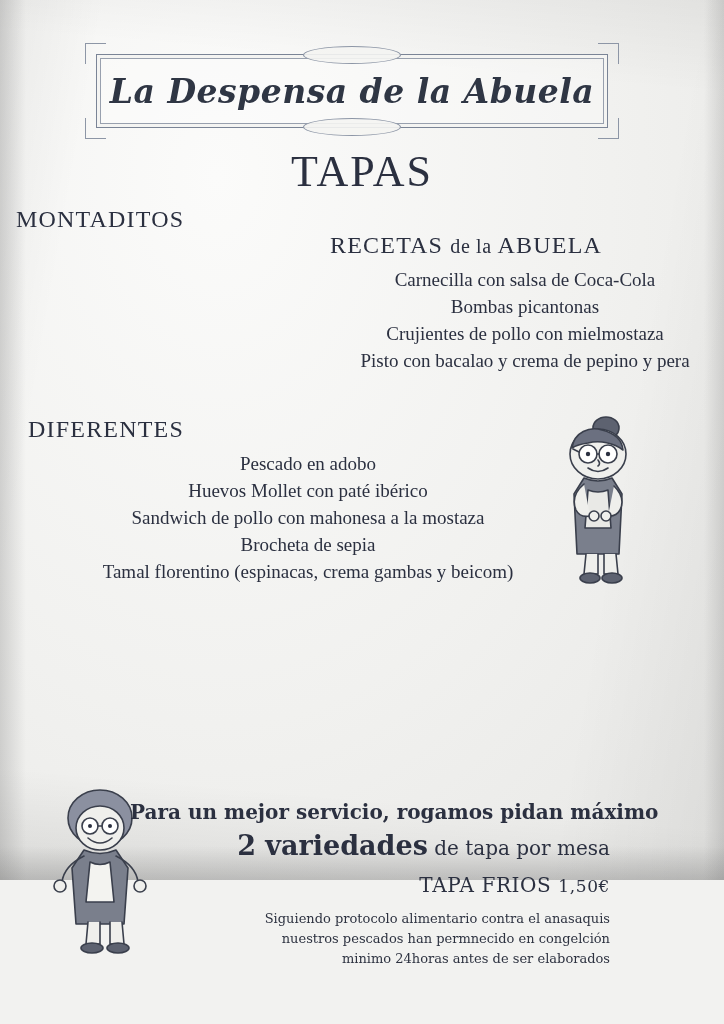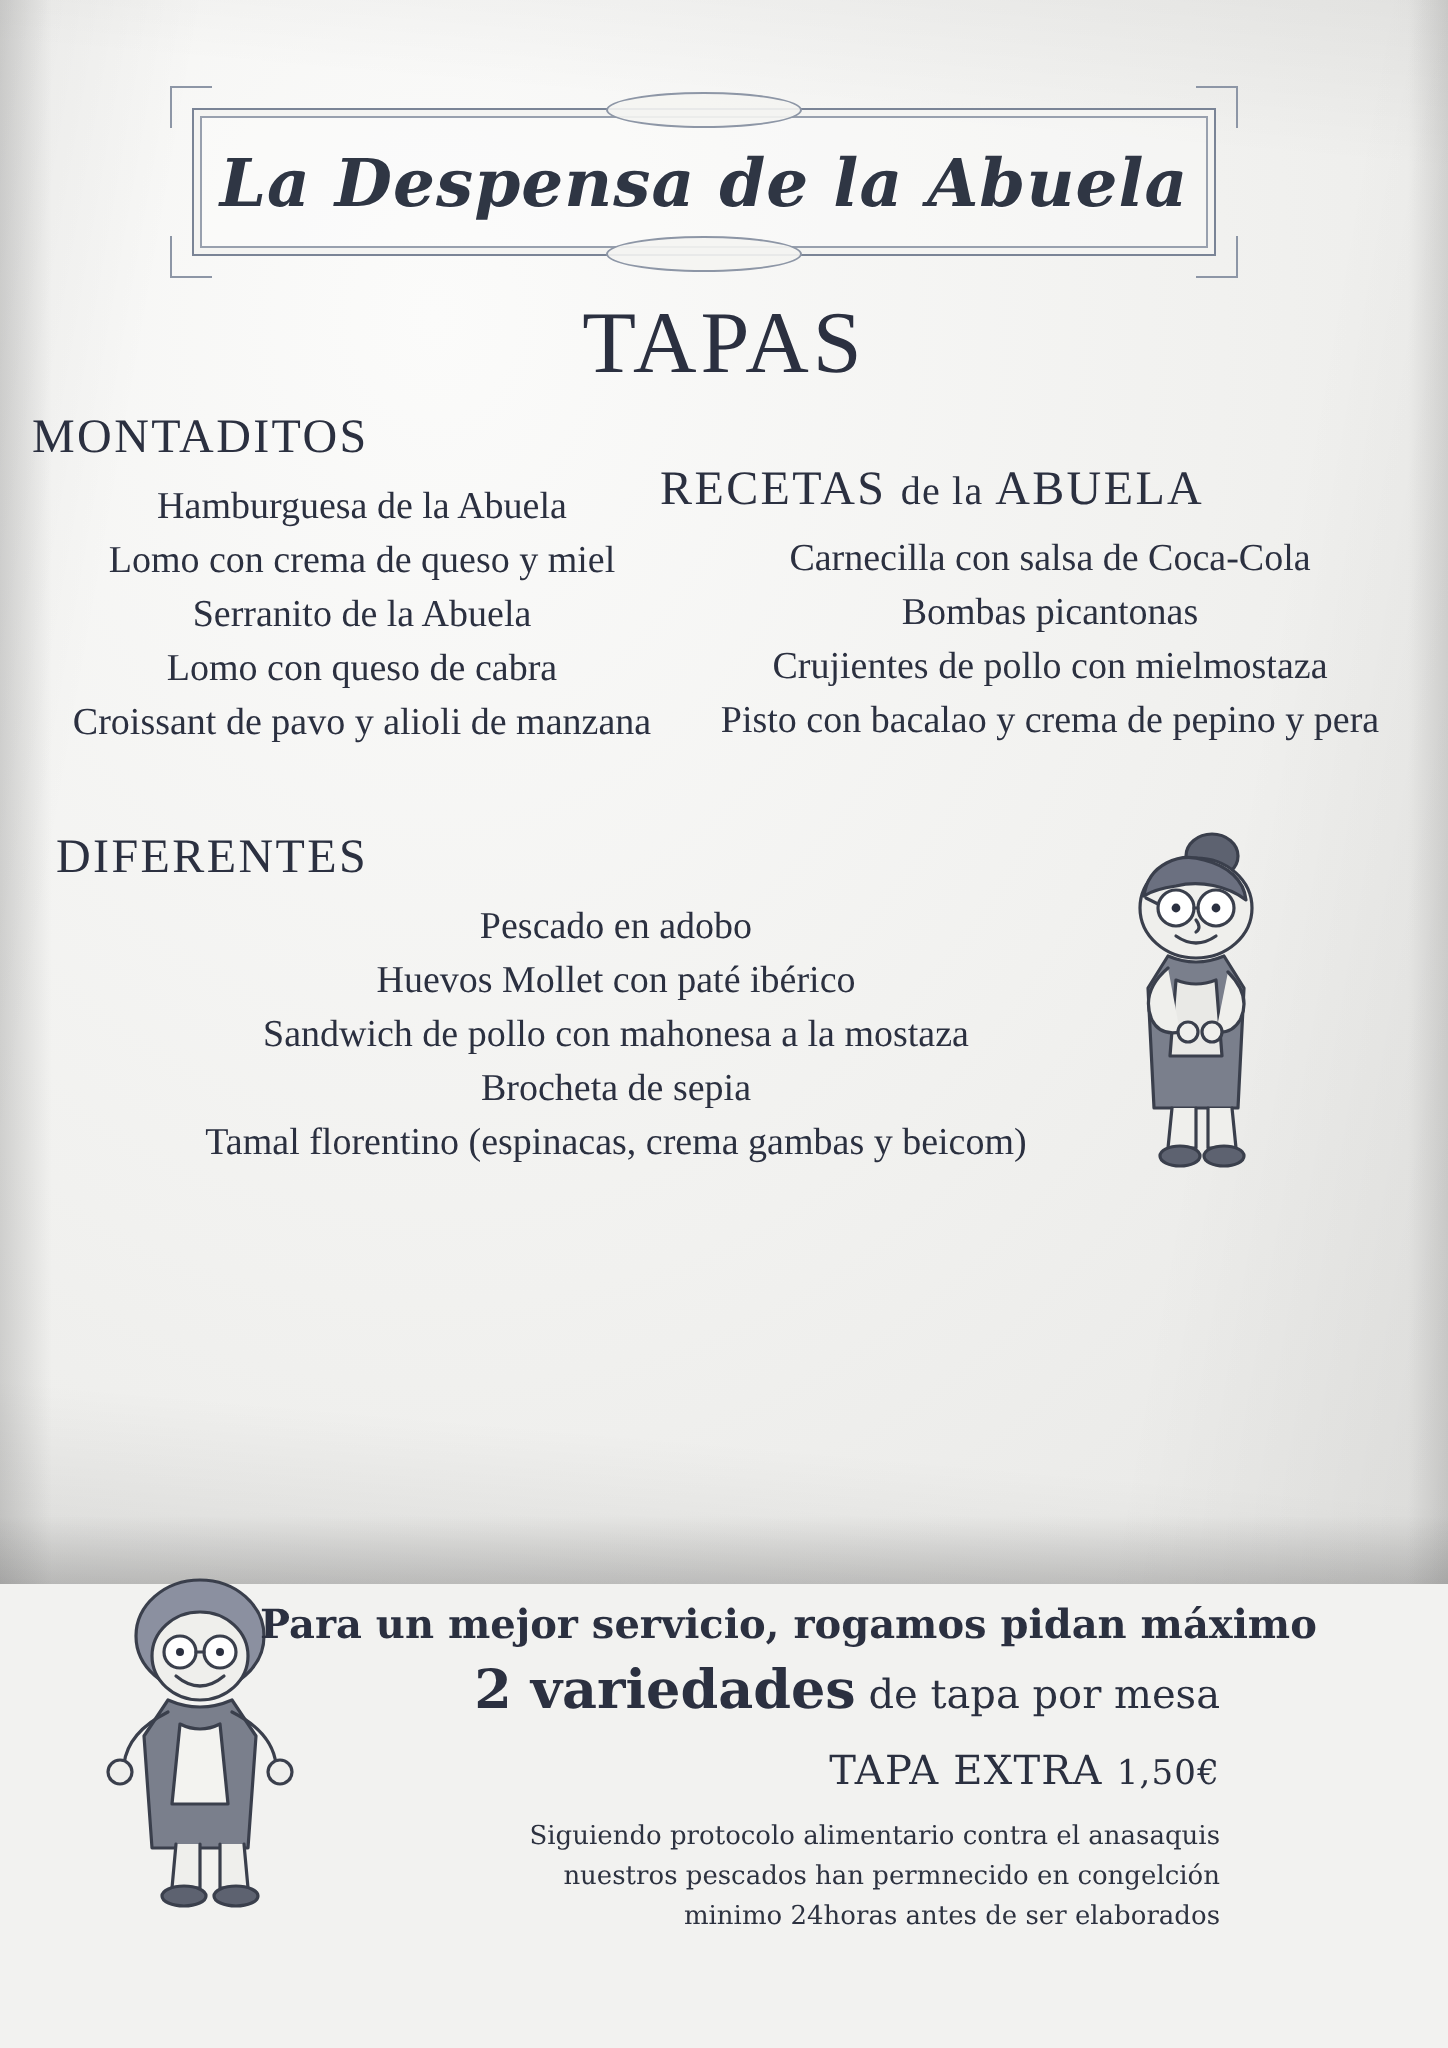--- a/index.html
+++ b/index.html
@@ -10,21 +10,21 @@
     width: 724px;
     height: 1024px;
     overflow: hidden;
     background: #f2f2f0;
     font-family: "Liberation Serif", serif;
     color: #2b2f3a;
   }
   .page {
     position: relative;
     width: 724px;
-    height: 792px;
+    height: 880px;
     background:
       radial-gradient(ellipse at 30% 20%, #fbfbfa 0%, #f1f1ef 55%, #e7e7e5 100%);
   }
   
   .paper-shade {
     position: absolute;
     inset: 0;
     background:
       linear-gradient(100deg, rgba(0,0,0,0.05) 0%, rgba(0,0,0,0.0) 12%, rgba(0,0,0,0.0) 80%, rgba(0,0,0,0.06) 100%),
       linear-gradient(185deg, rgba(0,0,0,0.05) 0%, rgba(0,0,0,0.0) 10%, rgba(0,0,0,0.0) 88%, rgba(0,0,0,0.09) 100%);
@@ -235,27 +235,20 @@
     <span class="corner tr"></span>
     <span class="corner bl"></span>
     <span class="corner br"></span>
     <div class="logo-text">La Despensa de la Abuela</div>
   </div>
 
   <div class="title-tapas">TAPAS</div>
 
   <div class="col-montaditos">
     <div class="section-head">MONTADITOS</div>
-    <ul class="items">
-      <li>Hamburguesa de la Abuela</li>
-      <li>Lomo con crema de queso y miel</li>
-      <li>Serranito de la Abuela</li>
-      <li>Lomo con queso de cabra</li>
-      <li>Croissant de pavo y alioli de manzana</li>
-    </ul>
   </div>
 
   <div class="col-recetas">
     <div class="section-head smallcaps">
       <span>RECETAS</span>
       <span class="lc">de la</span>
       <span>ABUELA</span>
     </div>
     <ul class="items">
       <li>Carnecilla con salsa de Coca-Cola</li>
@@ -345,21 +338,21 @@
     </g>
   </svg>
 
   <div class="footer-note">
     <div class="footer-line1">Para un mejor servicio, rogamos pidan máximo</div>
     <div class="footer-line2">
       <span class="big">2 variedades</span>
       <span>de tapa por mesa</span>
     </div>
     <div class="footer-extra">
-      <span>TAPA EXTRA</span>
+      <span>TAPA FRIOS</span>
       <span class="price">1,50€</span>
     </div>
     <div class="footer-small">
       <div>Siguiendo protocolo alimentario contra el anasaquis</div>
       <div>nuestros pescados han permnecido en congelción</div>
       <div>minimo 24horas antes de ser elaborados</div>
     </div>
   </div>
 </div>
 

